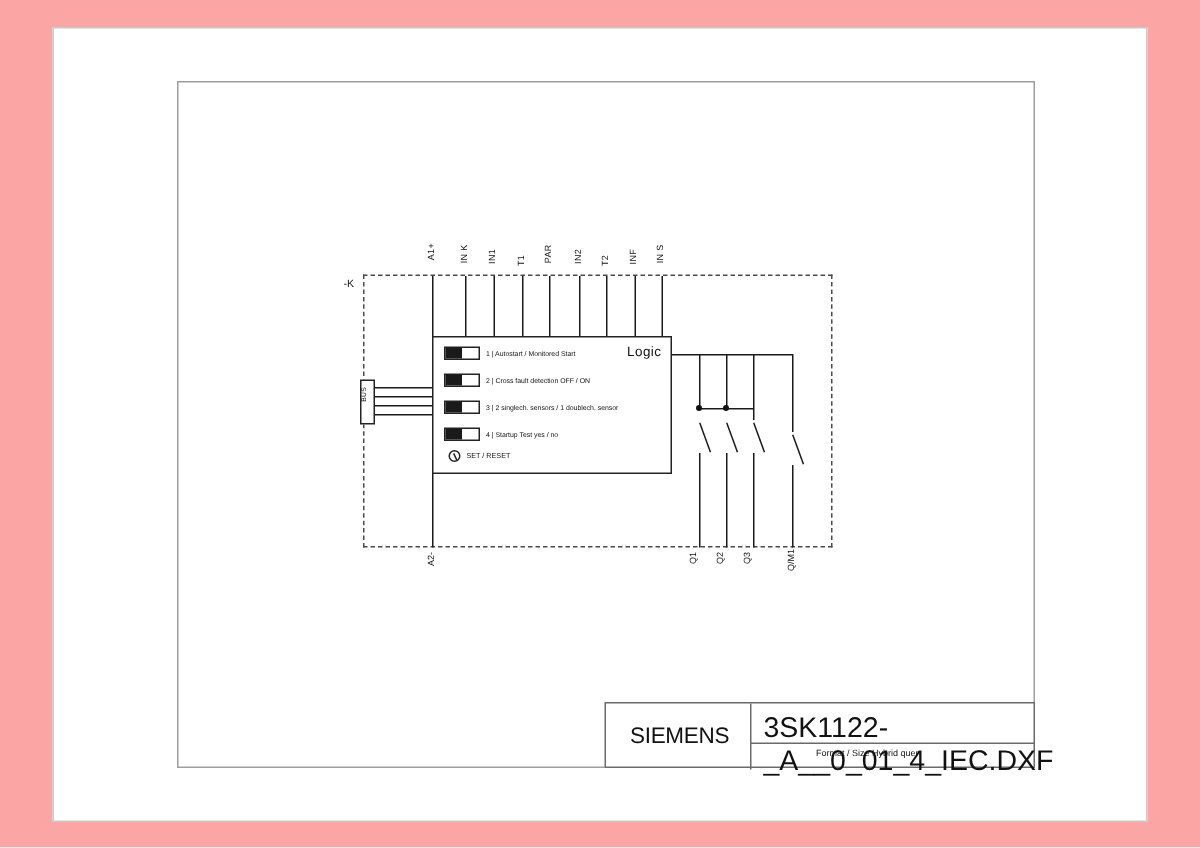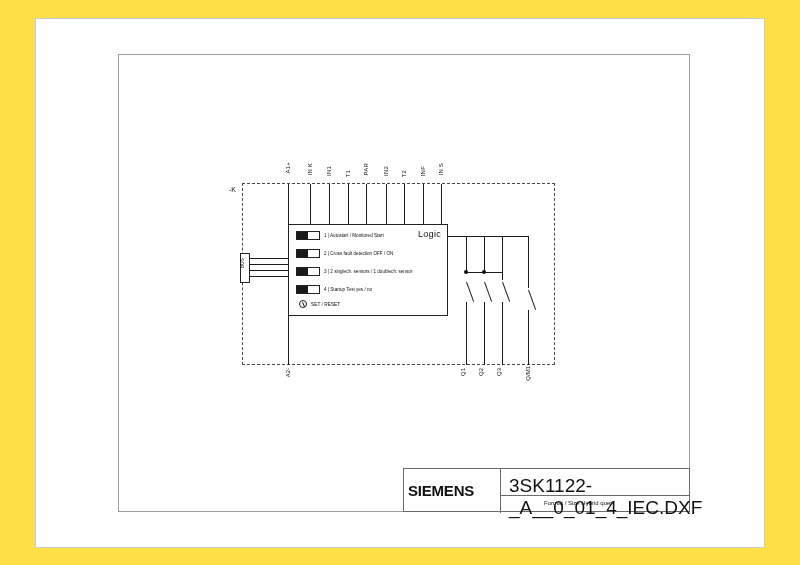--- a/index.html
+++ b/index.html
@@ -10,21 +10,21 @@
   body {
     width: 800px;
     height: 565px;
     font-family: "Liberation Sans", sans-serif;
     overflow: hidden;
   }
   #page {
     position: relative;
     width: 800px;
     height: 565px;
-    background: #fde047;
+    background: #fca5a5;
   }
   
   .sheet-outer {
     position: absolute;
     left: 35px;
     top: 18px;
     width: 730px;
     height: 530px;
     border: 1px solid #c9c9c9;
     box-sizing: border-box;
@@ -241,24 +241,24 @@
   .tb-divider-h {
     position: absolute;
     left: 96px;
     top: 26px;
     width: 190px;
     height: 1px;
     background: #6a6a6a;
   }
   .brand {
     position: absolute;
-    left: 4px;
+    left: 16px;
     top: 13px;
     font-size: 15px;
-    font-weight: bold;
+    font-weight: normal;
     color: #111;
     letter-spacing: -0.2px;
   }
   .filename {
     position: absolute;
     left: 105px;
     top: 6px;
     font-size: 19px;
     color: #111;
   }

